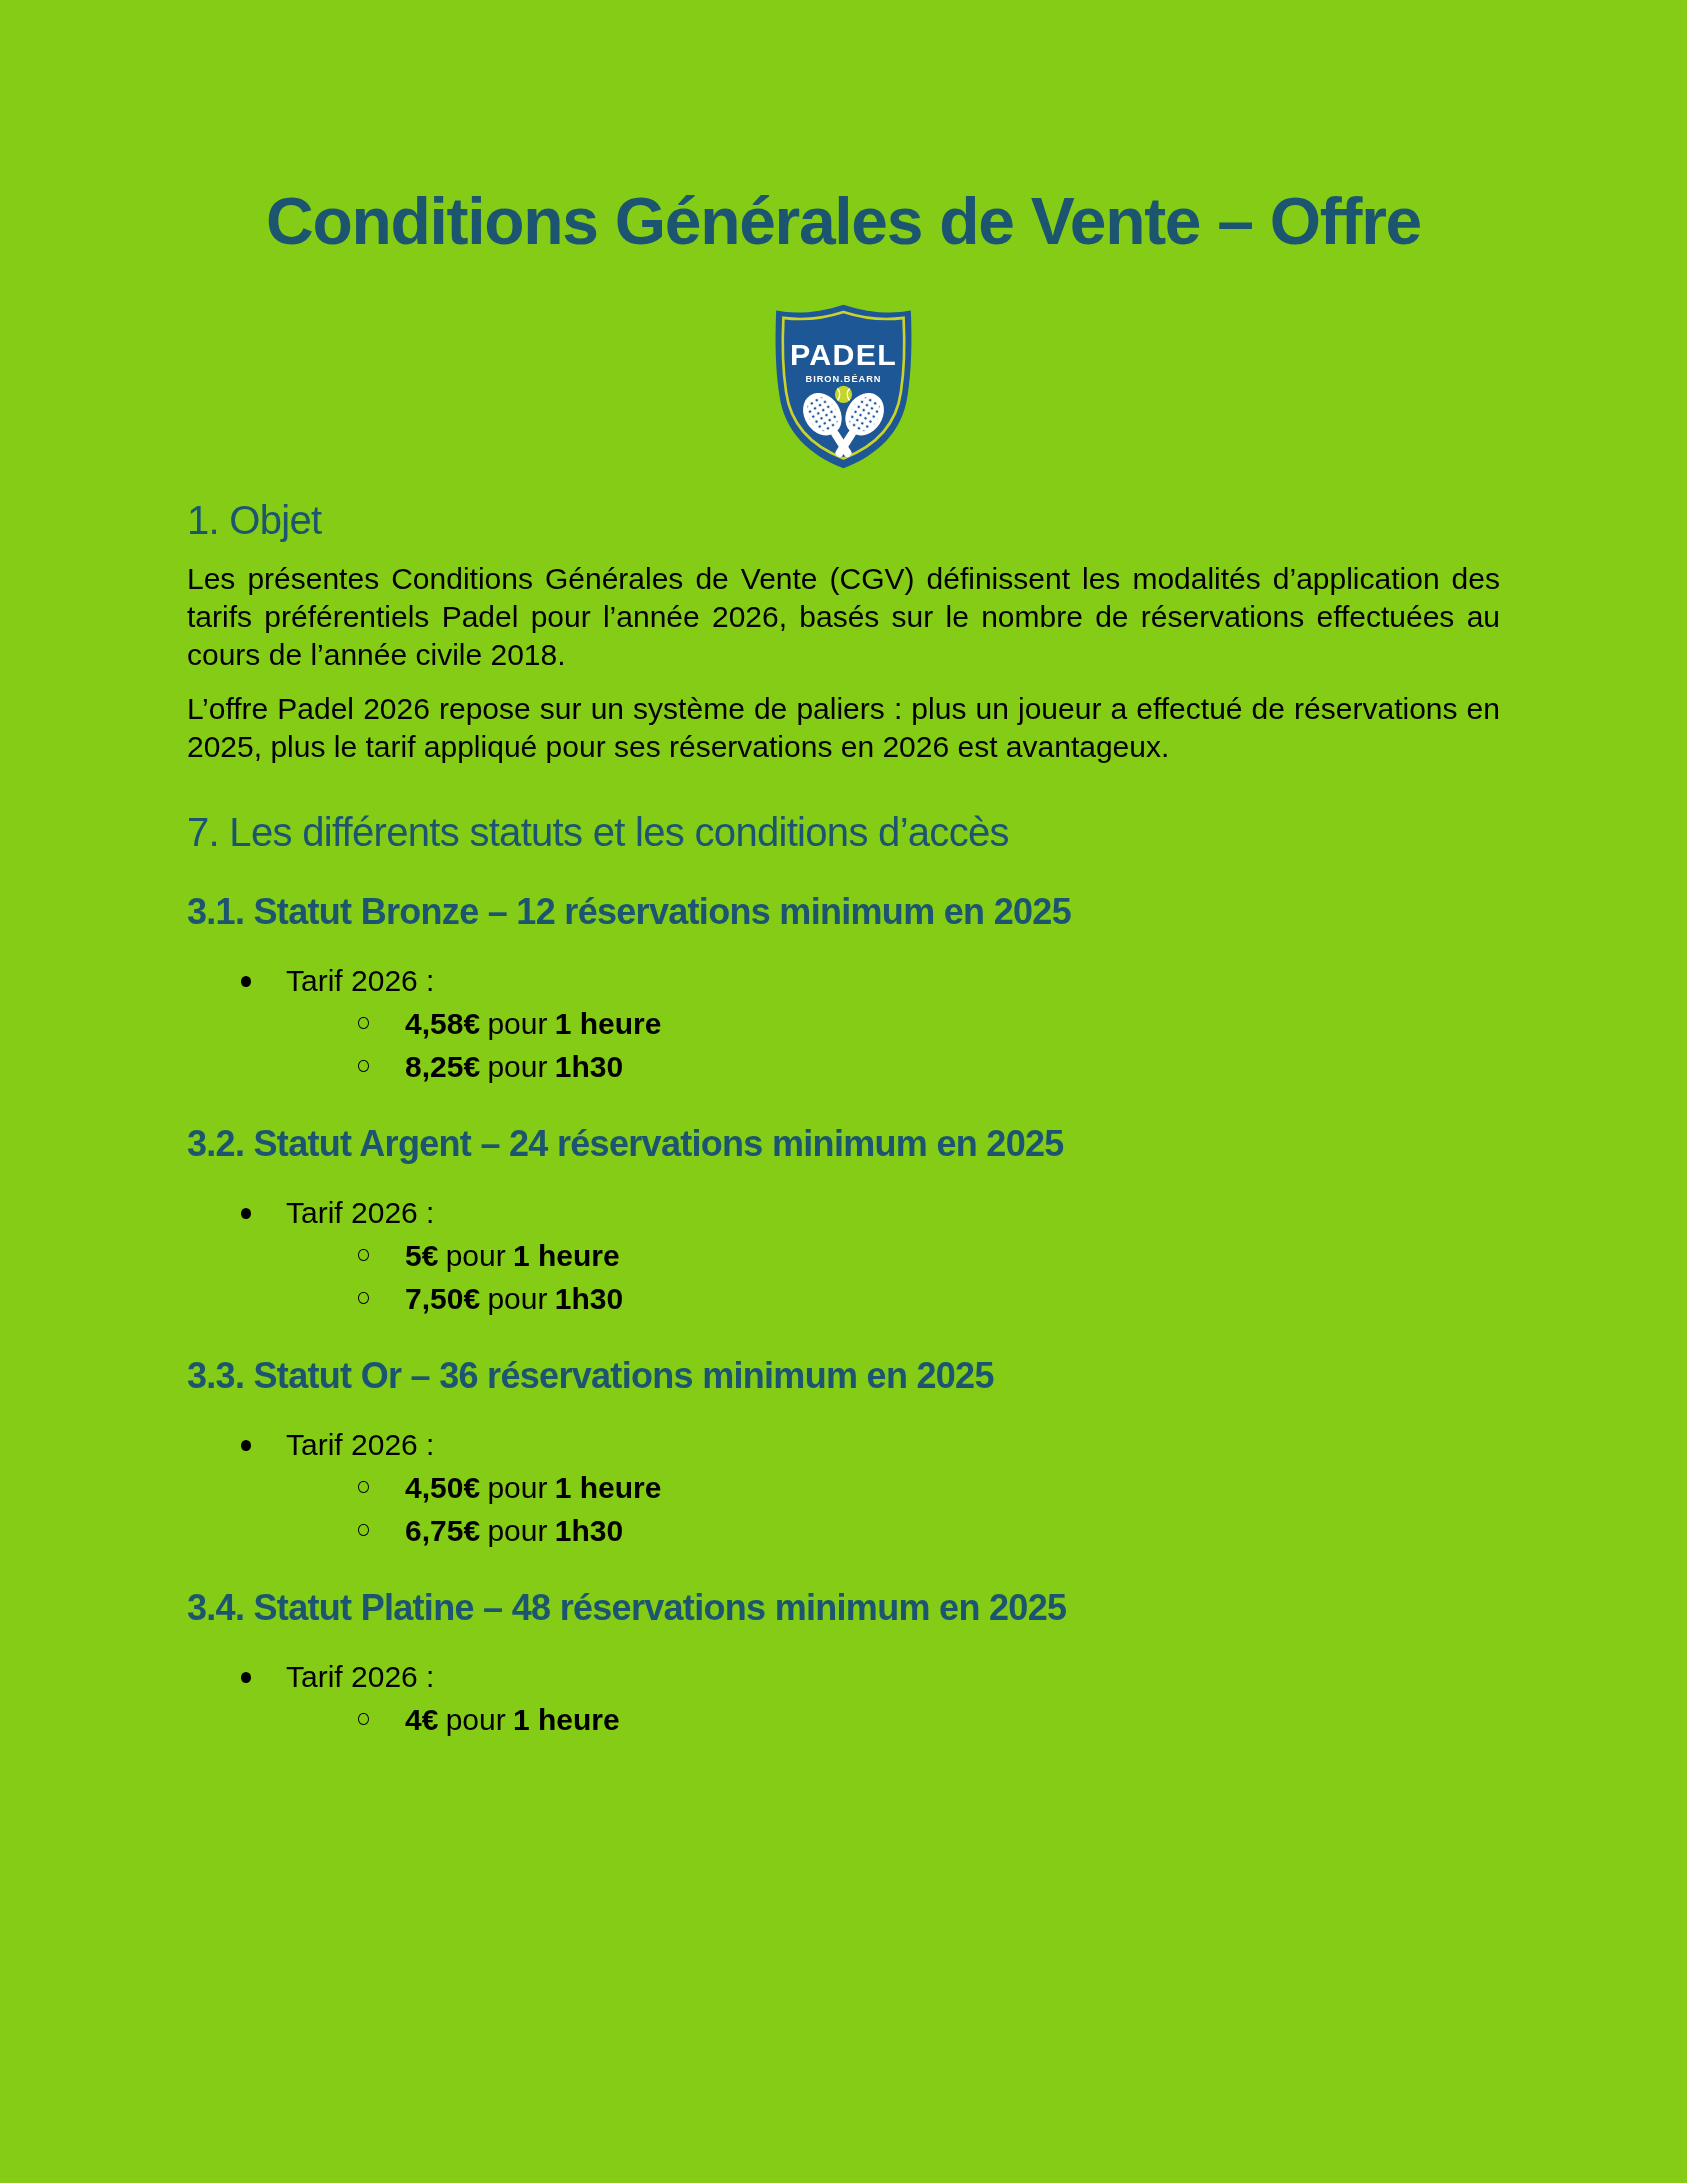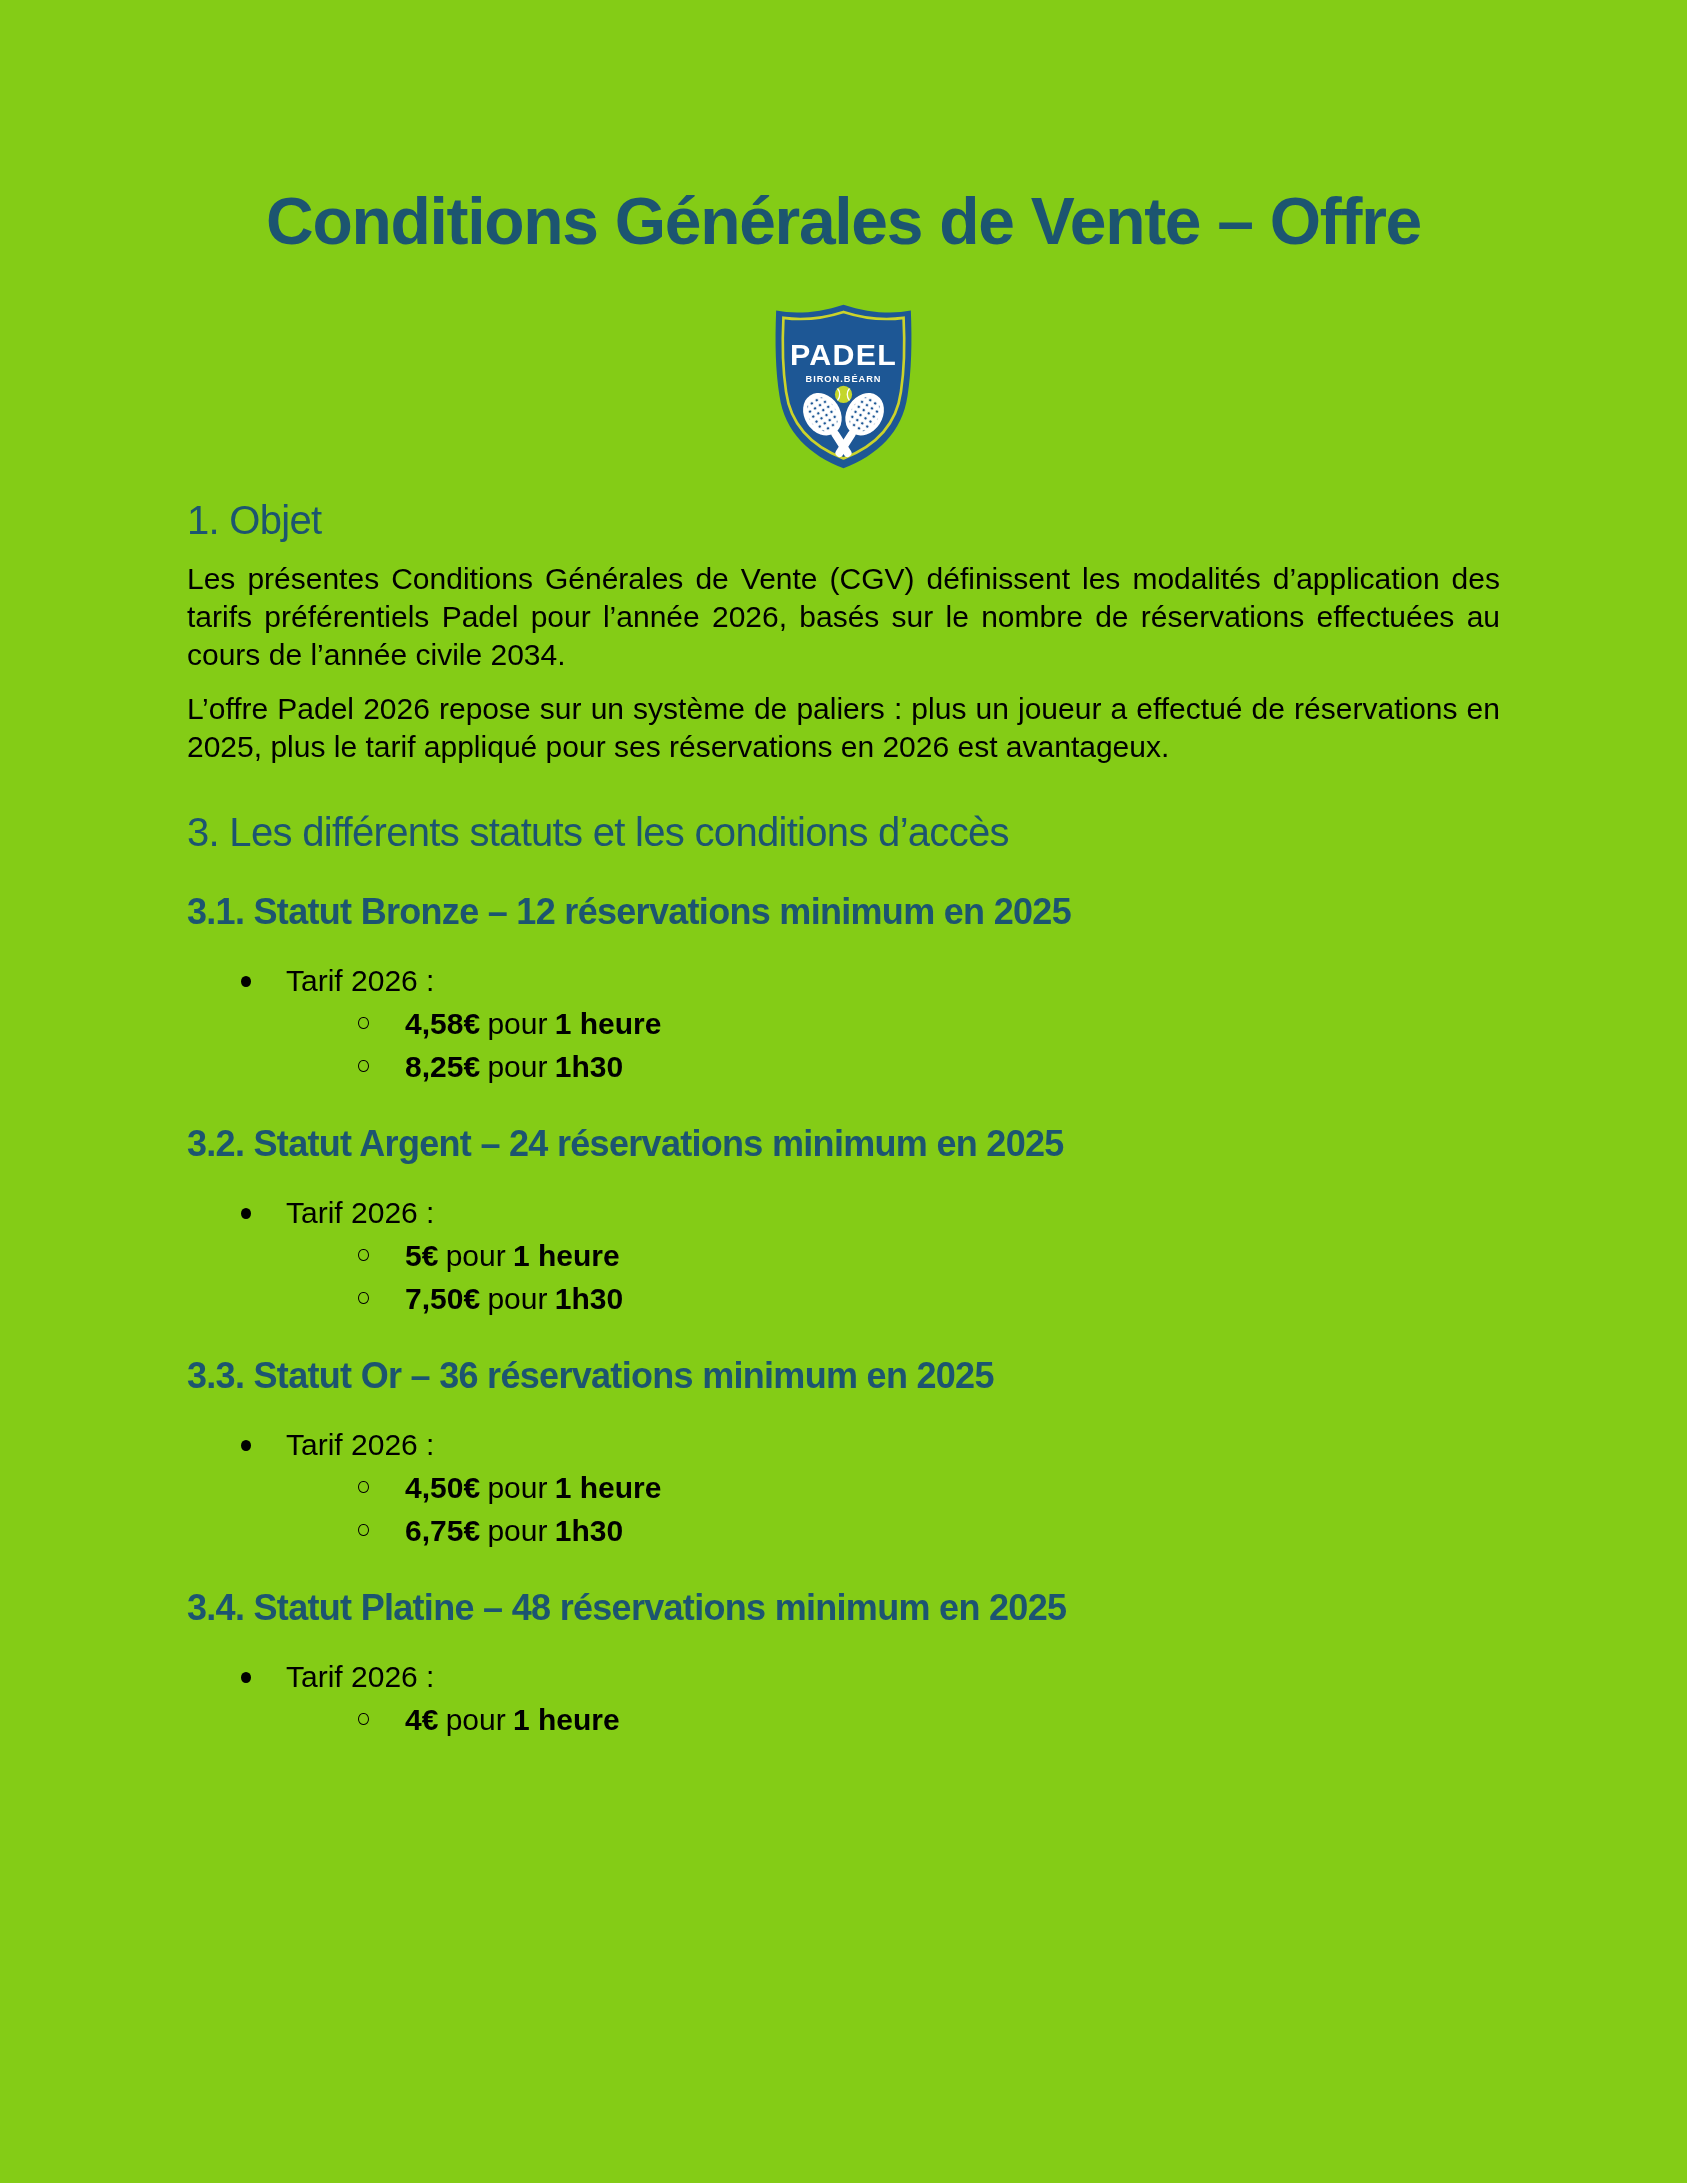--- a/index.html
+++ b/index.html
@@ -138,25 +138,25 @@
       </g>
       <g transform="translate(140,170) rotate(33)">
         <ellipse cx="0" cy="0" rx="27" ry="34" fill="#ffffff"></ellipse>
         <ellipse cx="0" cy="0" rx="21" ry="28" fill="url(#holes)"></ellipse>
         <rect x="-6" y="30" width="12" height="46" rx="6" fill="#ffffff"></rect>
       </g>
     </svg>
   </div>
 
   <h1 class="sec first">1. Objet</h1>
-  <p class="body-text">Les présentes Conditions Générales de Vente (CGV) définissent les modalités d’application des tarifs préférentiels Padel pour l’année 2026, basés sur le nombre de réservations effectuées au cours de l’année civile 2034.</p>
+  <p class="body-text">Les présentes Conditions Générales de Vente (CGV) définissent les modalités d’application des tarifs préférentiels Padel pour l’année 2026, basés sur le nombre de réservations effectuées au cours de l’année civile 2018.</p>
 
   <p class="body-text">L’offre Padel 2026 repose sur un système de paliers : plus un joueur a effectué de réservations en 2025, plus le tarif appliqué pour ses réservations en 2026 est avantageux.</p>
 
-  <h1 class="sec">3. Les différents statuts et les conditions d’accès</h1>
+  <h1 class="sec">7. Les différents statuts et les conditions d’accès</h1>
 
   <h2 class="status">3.1. Statut Bronze – 12 réservations minimum en 2025</h2>
   <div class="bullet-line">
     <span class="dot"></span>
     <span>Tarif 2026 :</span>
   </div>
   <div class="sub-line">
     <span class="circ"></span>
     <span class="price">4,58€</span><span class="connector">pour</span><span class="duration">1 heure</span>
   </div>

